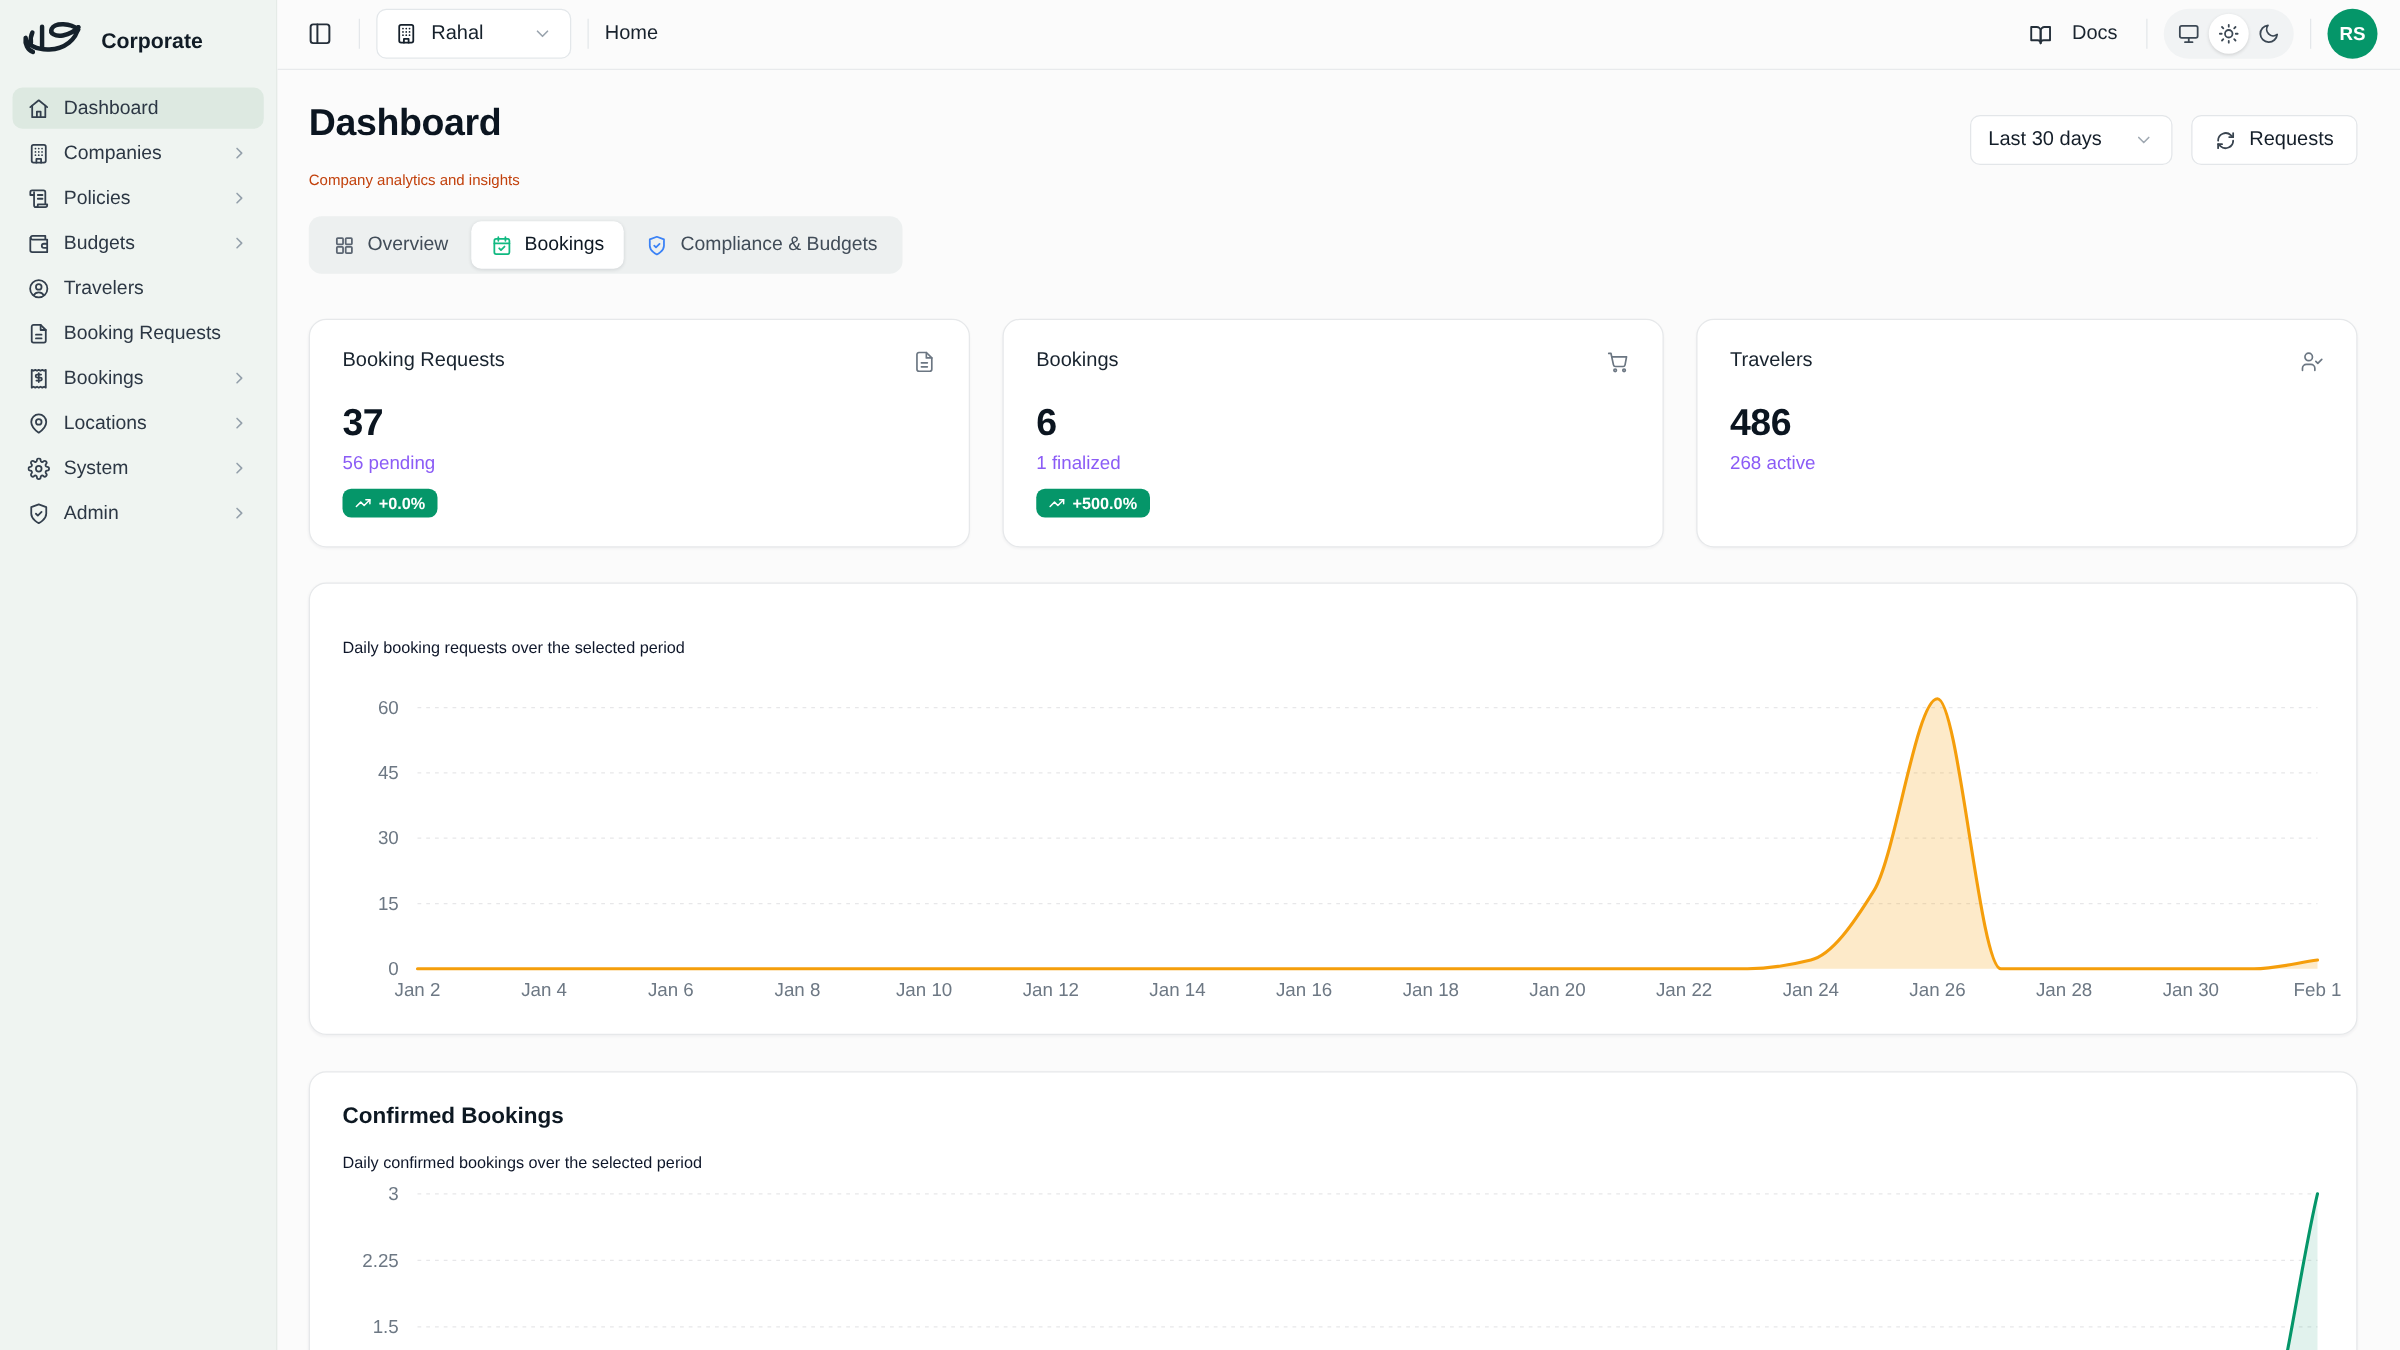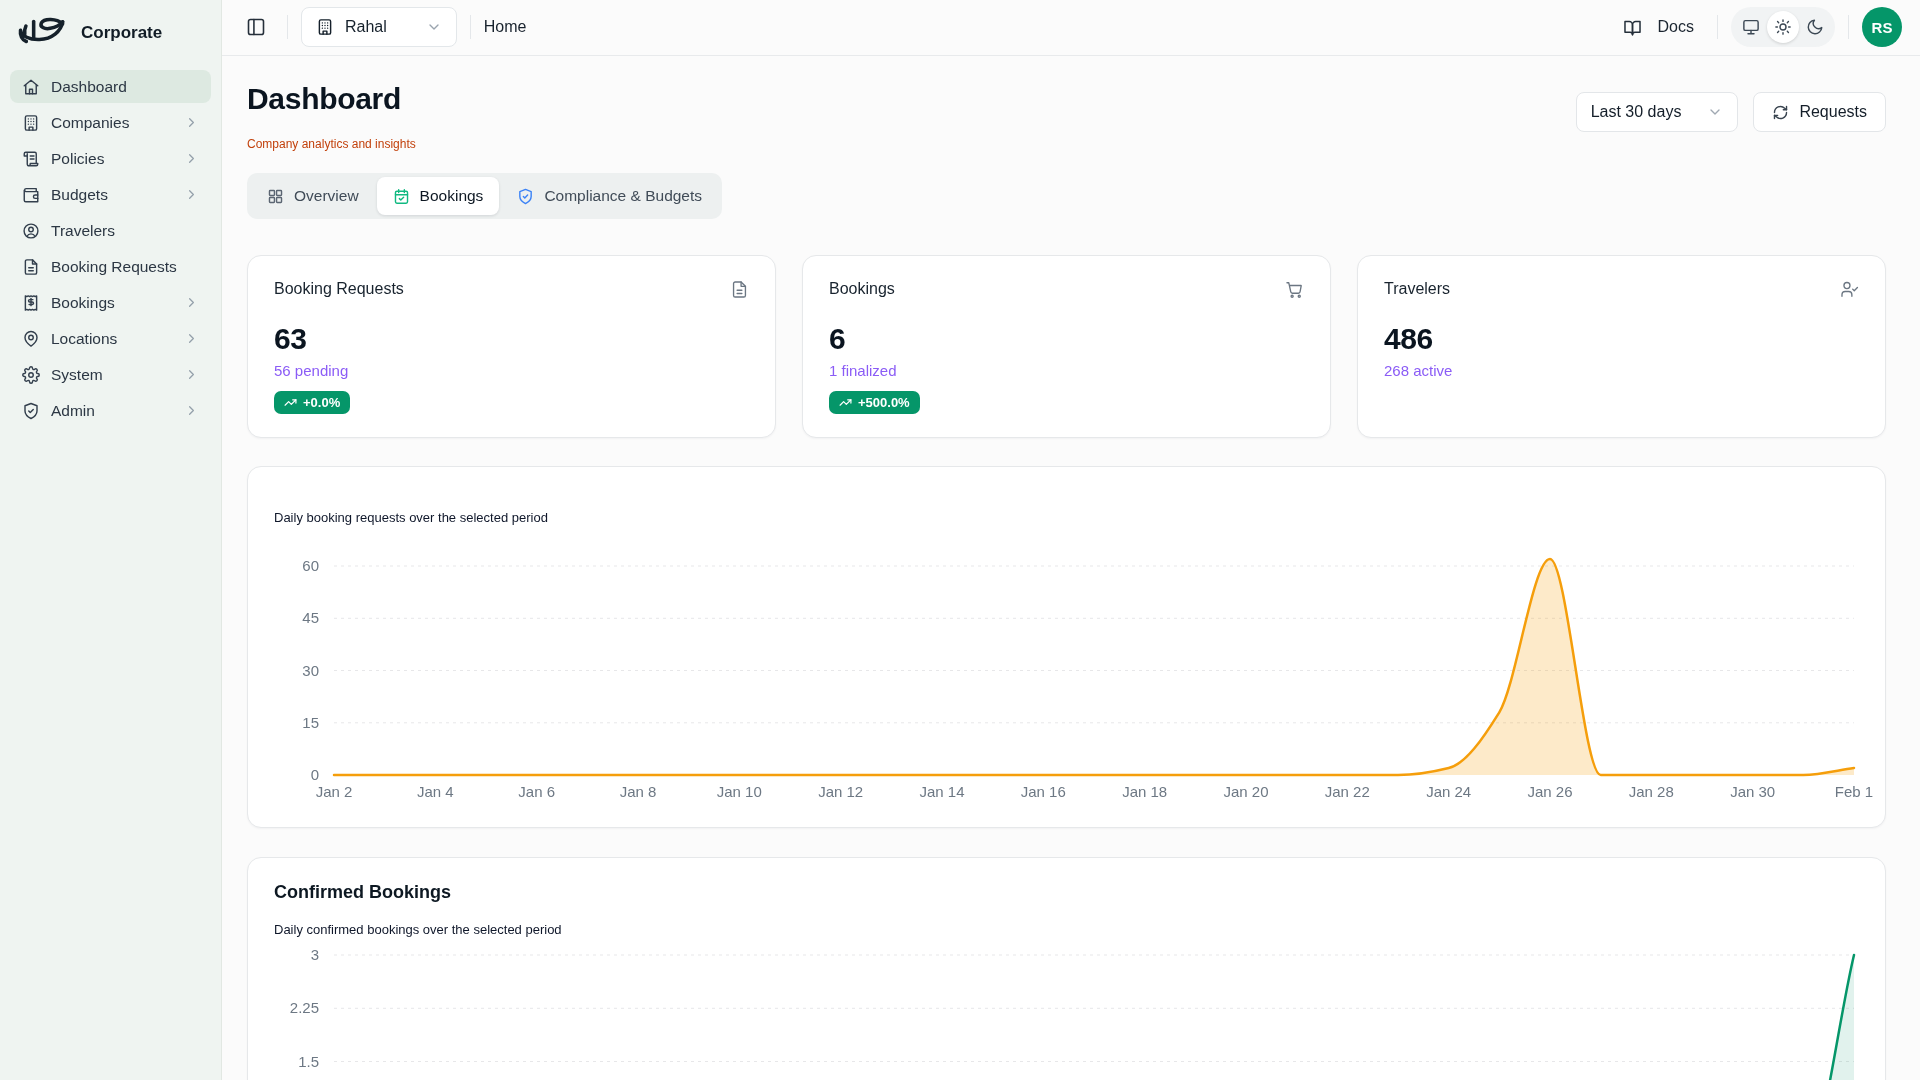--- a/index.html
+++ b/index.html
@@ -365,21 +365,21 @@
     <div class="stat-head">
       <span class="stat-title">Booking Requests</span>
       <span class="stat-icon">
               <svg width="19" height="19" viewBox="0 0 24 24" fill="none" stroke="currentColor" stroke-width="1.7" stroke-linecap="round" stroke-linejoin="round">
                 <path d="M14 2.5H6.5a2 2 0 0 0-2 2v15a2 2 0 0 0 2 2h11a2 2 0 0 0 2-2V8Z"></path>
                 <path d="M14 2.5V8h5.5"></path>
                 <path d="M9 13h6M9 17h6"></path>
               </svg>
             </span>
     </div>
-    <div class="stat-value">63</div>
+    <div class="stat-value">37</div>
     <div class="stat-sub">56 pending</div>
     <div class="stat-badge" style="background:#059669">
       <span class="icn">
               <svg width="13" height="13" viewBox="0 0 24 24" fill="none" stroke="currentColor" stroke-width="2.2" stroke-linecap="round" stroke-linejoin="round">
                 <path d="m22 7-8.5 8.5-5-5L2 17"></path>
                 <path d="M16 7h6v6"></path>
               </svg>
             </span>
       <span>+0.0%</span>
     </div>

